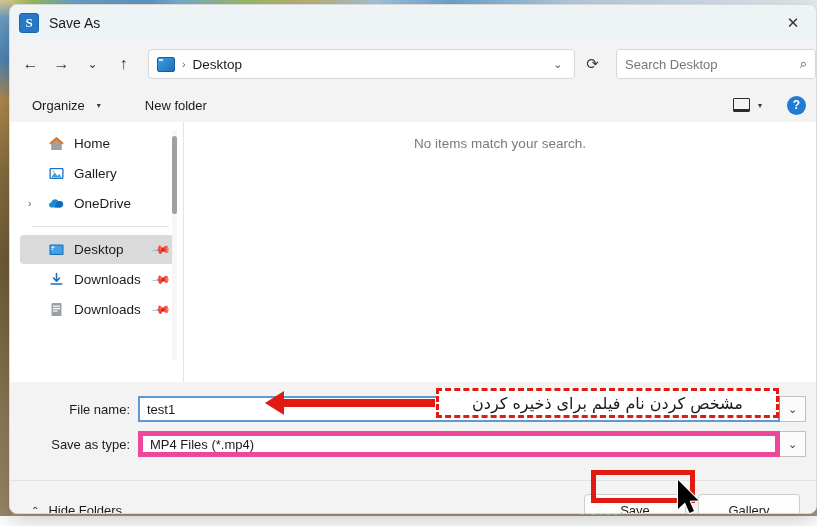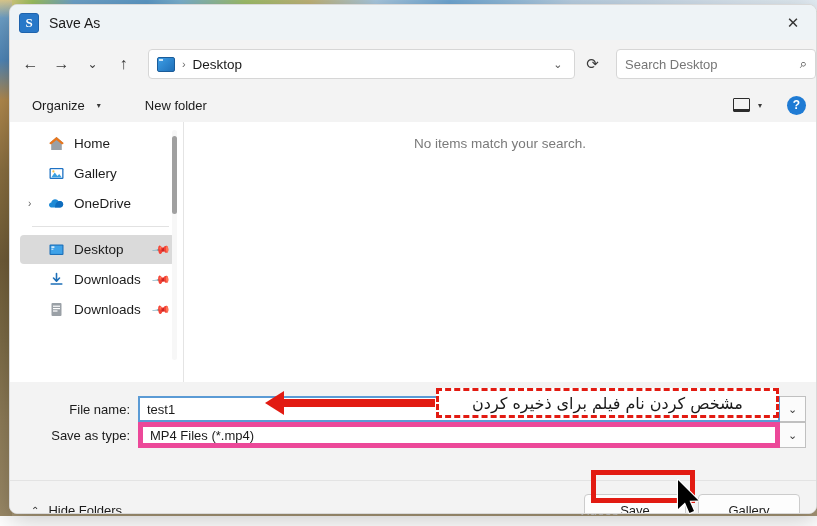--- a/index.html
+++ b/index.html
@@ -352,20 +352,21 @@
   .formarea {
     background: #f3f3f3;
     padding: 14px 0 0 0;
     position: relative;
     height: 84px;
   }
   .formrow {
     display: flex;
     align-items: center;
     height: 26px;
+    margin-bottom: 9px;
   }
   .formlabel {
     width: 128px;
     text-align: right;
     padding-right: 8px;
     font-size: 13px;
     color: #1b1b1b;
     box-sizing: border-box;
   }
   .field {

